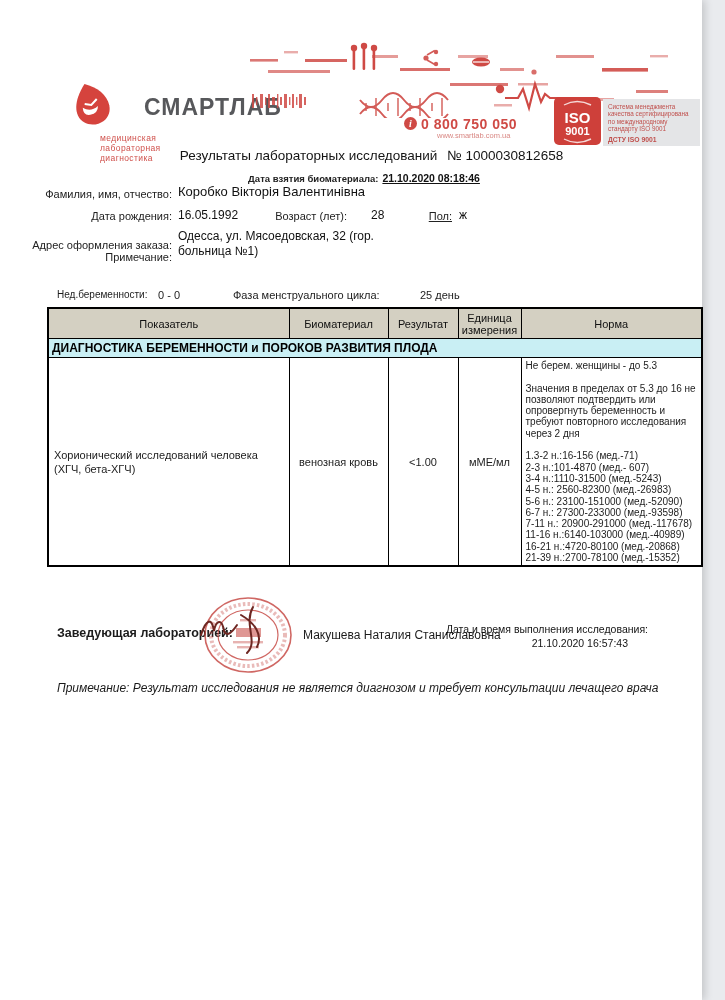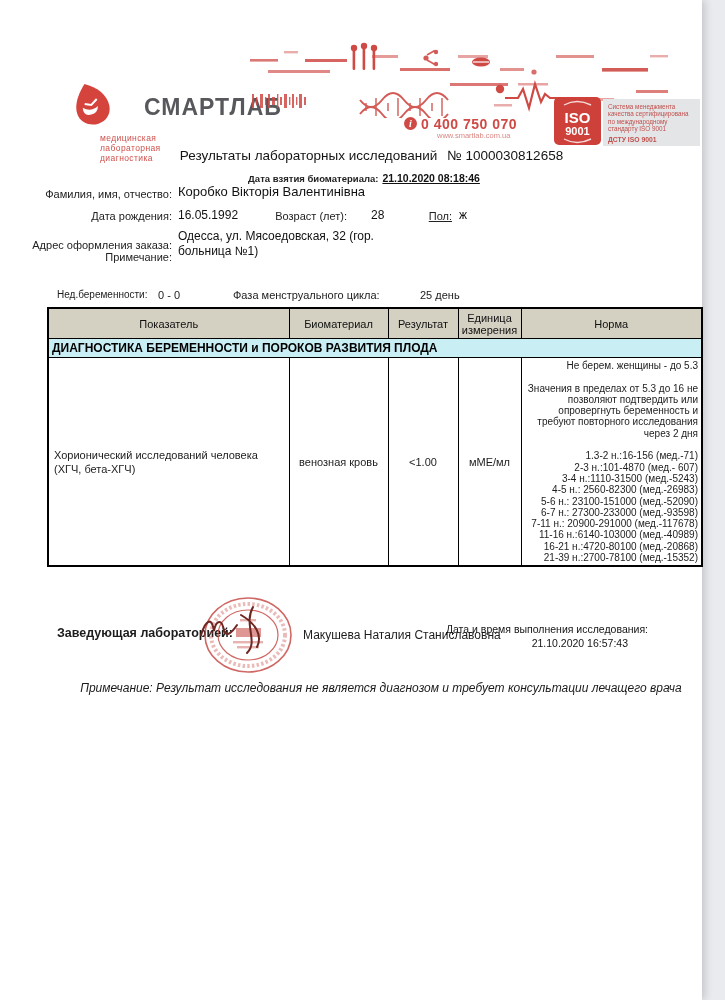--- a/index.html
+++ b/index.html
@@ -56,29 +56,29 @@
   .lab-phase{left:233px;top:289px;font-size:11px;}
   .val-phase{left:420px;top:289px;font-size:11px;}
   
   .report-table{position:absolute;left:47px;top:307px;width:654px;border-collapse:collapse;table-layout:fixed;}
   .report-table th,.report-table td{border:1px solid #000;}
   .report-table{border:2px solid #000;}
   .report-table th{background:#d4d0c2;font-weight:normal;font-size:11px;height:27px;padding:1px 2px;color:#111;}
   .sec-row td{background:#c9eff4;font-size:12px;font-weight:bold;height:16px;padding:1px 3px;color:#000;}
   .cell-ind{font-size:11px;vertical-align:middle;padding:3px 5px;line-height:14px;}
   .cell-mid{font-size:11px;text-align:center;vertical-align:middle;}
-  .cell-norm{font-size:10px;line-height:11.3px;vertical-align:top;padding:2px 3px 2px 4px;white-space:pre-line;text-align:right;}
+  .cell-norm{font-size:10px;line-height:11.3px;vertical-align:top;padding:2px 3px 2px 4px;white-space:pre-line;}
   
   .sig-label{left:57px;top:626px;font-size:12.5px;font-weight:bold;}
   .sig-name{left:303px;top:628px;font-size:12px;}
   .stamp{left:197px;top:595px;}
   .dt-block{left:400px;top:622px;width:248px;text-align:right;font-size:10.5px;line-height:14px;color:#141414;}
   .dt-value{padding-right:20px;}
   
-  .footnote{left:57px;top:681px;width:648px;font-size:12px;font-style:italic;color:#1a1a1a;text-align:center;}
+  .footnote{left:57px;top:681px;width:648px;font-size:12px;font-style:italic;color:#1a1a1a;}
 </style>
 </head>
 <body>
 
 <div class="page">
 
   <span class="abs logo-icon">
     <svg width="38" height="44" viewBox="0 0 38 44">
       <path d="M19,1 C8,10 2,20 3,29 c1,9 9,14 17,14 c9,0 15,-6 16,-14 C37,18 30,8 19,1 z" fill="#d5433d" transform="rotate(-18 19 22)"></path>
       <path d="M10,23 q6,7 15,3 q-2,7 -10,6 q-7,-1 -5,-9 z" fill="#ffffff" transform="rotate(-18 19 22)"></path>
@@ -154,21 +154,21 @@
         <path d="M110,58 q11,14 22,0 q11,-14 22,0 q11,14 22,0 q11,-14 22,0"></path>
         <path d="M110,72 q11,-14 22,0 q11,14 22,0 q11,-14 22,0 q11,14 22,0"></path>
         <path d="M116,61 v8 M126,56 v18 M138,61 v8 M148,56 v18 M160,61 v8 M170,56 v18 M182,61 v8 M192,56 v18" stroke-width="1.4"></path>
       </g>
 
       <polyline points="255,56 268,56 273,47 279,66 285,42 291,60 295,52 300,56 312,56" fill="none" stroke="#cf4a45" stroke-width="2.2"></polyline>
     </svg>
   </span>
 
   <div class="abs phone-row">
-    <span class="info-icon">i</span><span class="phone-num">0 400 750 070</span>
+    <span class="info-icon">i</span><span class="phone-num">0 800 750 050</span>
   </div>
   <div class="abs website">www.smartlab.com.ua</div>
 
   <span class="abs iso-badge">
     <svg width="47" height="48" viewBox="0 0 47 48">
       <rect x="0" y="0" width="47" height="48" rx="5" fill="#ce403a"></rect>
       <path d="M10,8 q13,-7 27,0" stroke="#ffffff" stroke-width="1.4" fill="none" opacity=".8"></path>
       <text x="23.5" y="26" text-anchor="middle" font-family="Liberation Sans, sans-serif" font-size="15" font-weight="bold" fill="#ffffff">ISO</text>
       <text x="23.5" y="38" text-anchor="middle" font-family="Liberation Sans, sans-serif" font-size="11" font-weight="bold" fill="#ffffff">9001</text>
       <path d="M10,42 q13,7 27,0" stroke="#ffffff" stroke-width="1.4" fill="none" opacity=".8"></path>

